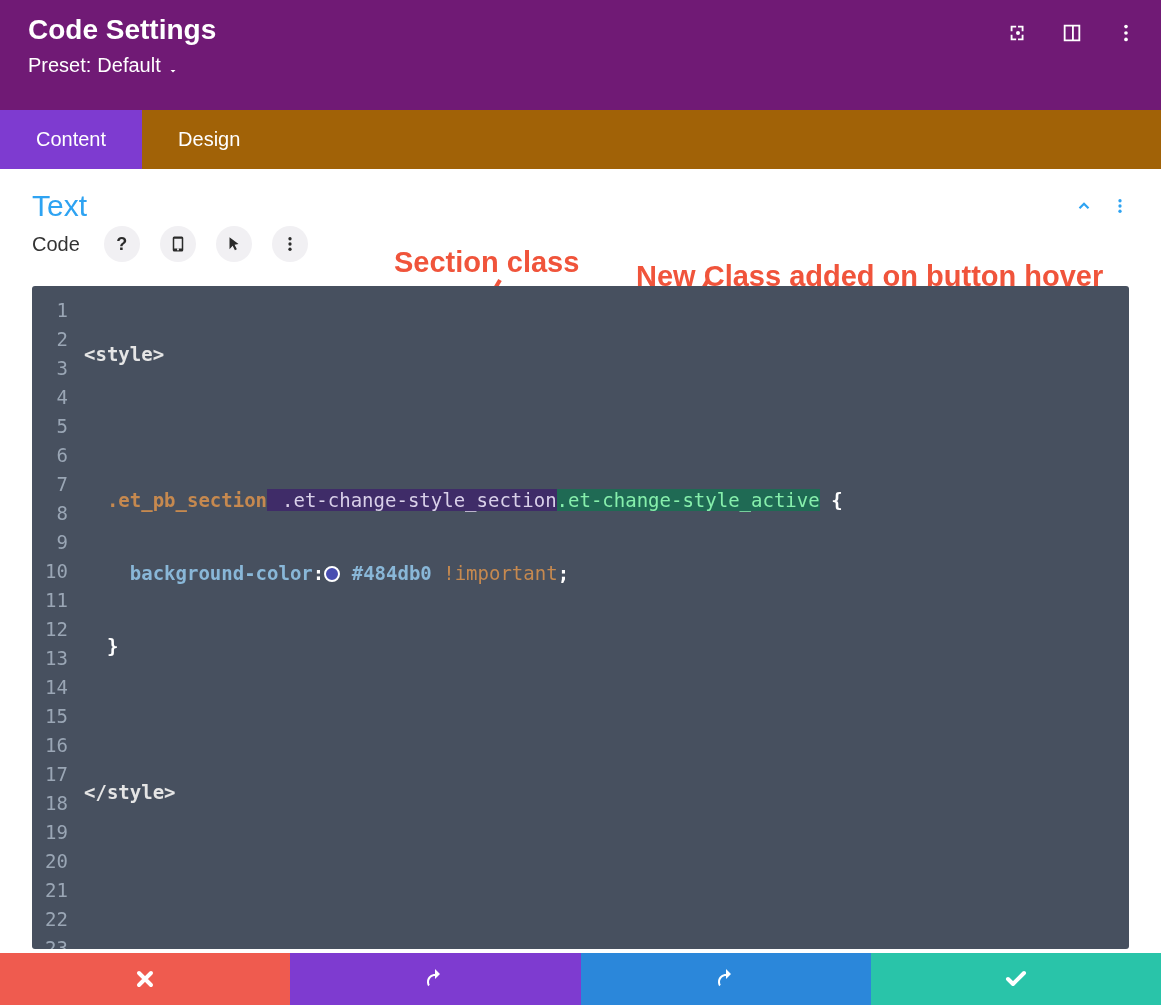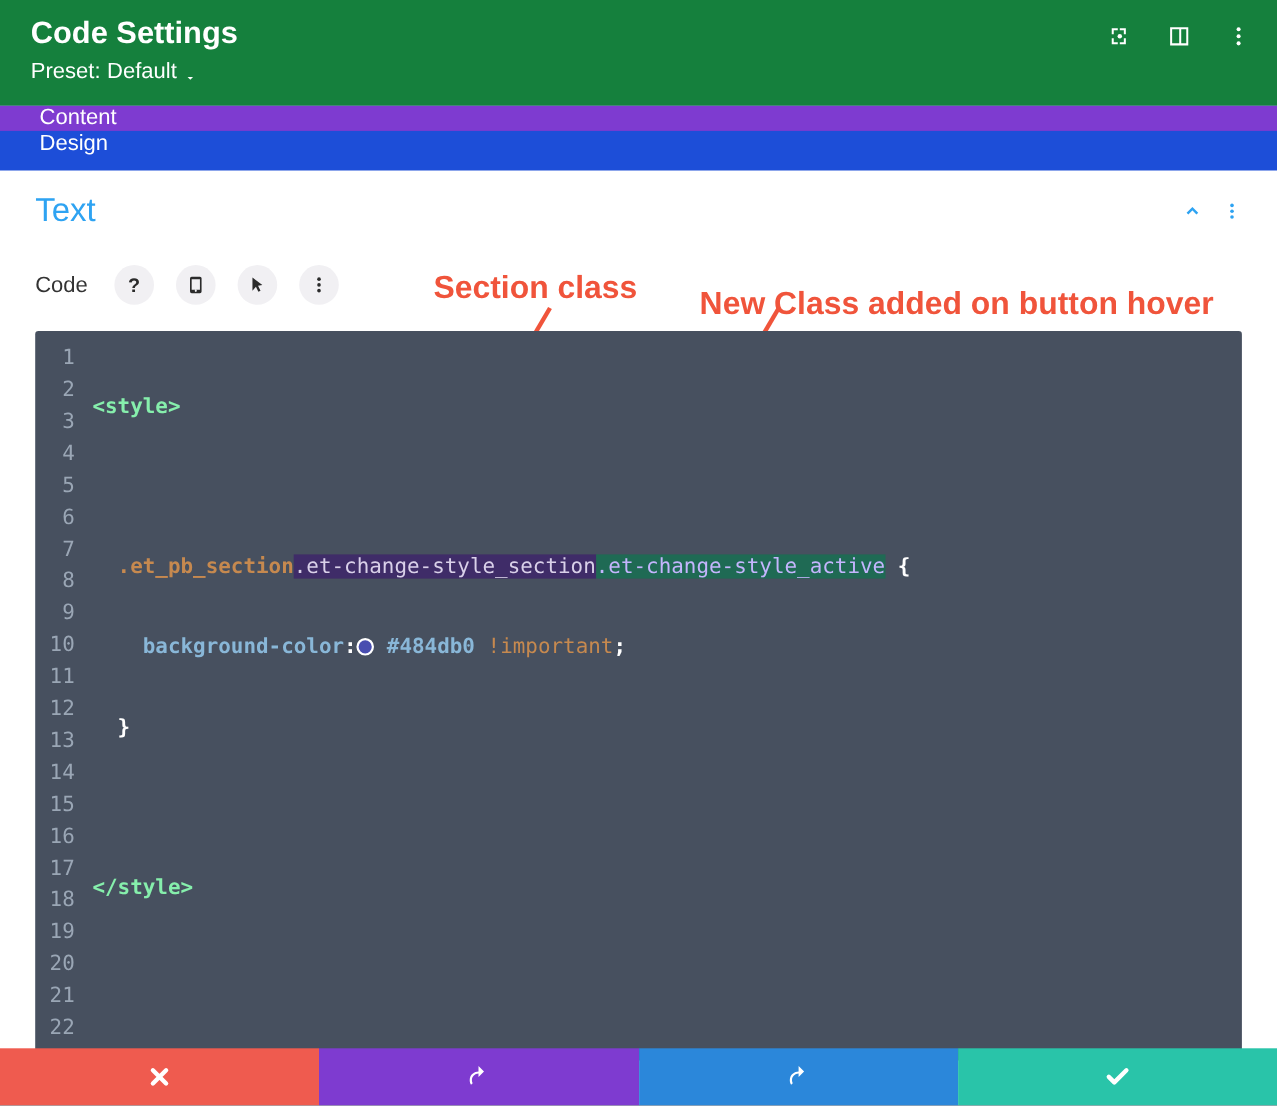--- a/index.html
+++ b/index.html
@@ -7,25 +7,25 @@
     font-family: -apple-system, BlinkMacSystemFont, "Segoe UI", Helvetica, Arial, sans-serif;
     background: #fff;
     width: 1161px;
     height: 1005px;
     overflow: hidden;
     position: relative;
   }
 
   
   .header {
-    background: #15803d;
+    background: #701a75;
     color: #fff;
     padding: 14px 28px 14px 28px;
     position: relative;
-    height: 96px;
+    height: 110px;
   }
   .header-title {
     font-size: 28px;
     font-weight: 600;
   }
   .header-preset {
     font-size: 20px;
     margin-top: 8px;
     display: flex;
     align-items: flex-end;
@@ -37,44 +37,43 @@
     right: 24px;
     top: 22px;
     display: flex;
     gap: 32px;
     align-items: center;
   }
   .hicon { width: 22px; height: 22px; fill: #fff; cursor: pointer; }
 
   
   .tabs {
-    background: #1d4ed8;
+    background: #a16207;
     display: flex;
     height: 59px;
-    flex-direction: column;
   }
   .tab {
     padding: 0 36px;
     display: flex;
     align-items: center;
     font-size: 20px;
     color: #fff;
     cursor: pointer;
   }
   .tab.active { background: #7e3bd0; }
 
   
   .section {
     padding: 20px 32px 0 32px;
   }
   .section-head {
     display: flex;
     justify-content: space-between;
     align-items: center;
-    margin-bottom: 32px;
+    margin-bottom: 3px;
   }
   .section-title {
     font-size: 30px;
     color: #2ea3f2;
     font-weight: 400;
   }
   .section-actions {
     display: flex;
     gap: 18px;
     align-items: center;
@@ -139,24 +138,24 @@
   }
   .gutter div { height:29px; line-height:29px; }
   .codelines {
     margin-left:44px;
     padding:10px 8px;
     color:#fff;
     white-space: pre;
   }
   .codelines .line { height:29px; line-height:29px; }
   
-  .t-tag   { color:#86efac; font-weight:700; }
+  .t-tag   { color:#e5e5e5; font-weight:700; }
   .t-sel   { color:#c6894f; font-weight:700; }
-  .t-sel-hl1 { background:#3f2c68; color:#d9d0e9; }
-  .t-sel-hl2 { background:#1f6a54; color:#c4b5fd; }
+  .t-sel-hl1 { background:#3f2c68; color:#d9d0e9;padding-left:15px; }
+  .t-sel-hl2 { background:#1f6a54; color:#86efac; }
   .t-prop  { color:#89b7d8; font-weight:700; }
   .t-val   { color:#89b7d8; font-weight:700; }
   .t-imp   { color:#c6894f; }
   .t-punc  { color:#fff; font-weight:700; }
   .swatch { display:inline-block; width:16px; height:16px; border-radius:50%; background:#484db0; border:2px solid #fff; vertical-align:-2px; }
 
   
   .footer {
     position:absolute;
     bottom:0; left:0; right:0;

